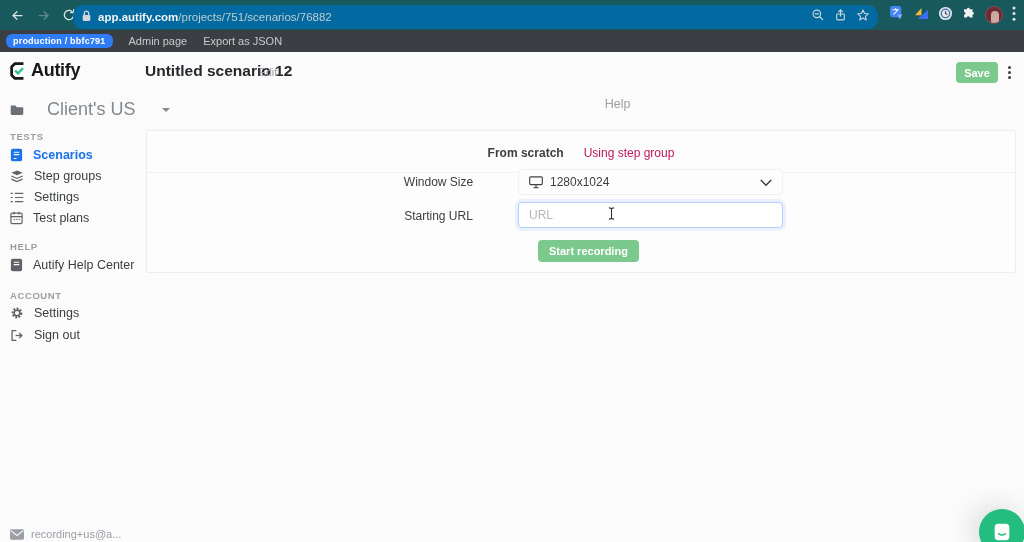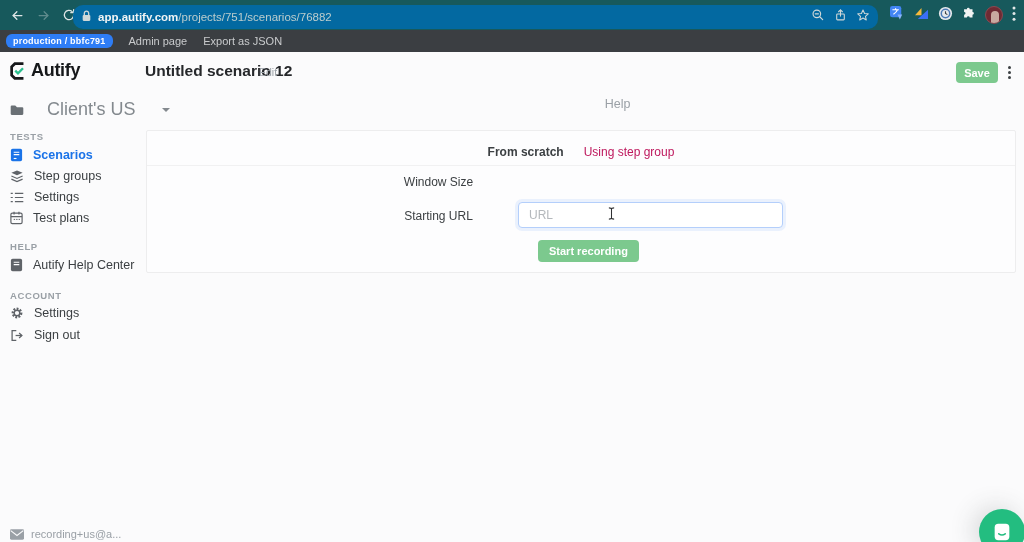--- a/index.html
+++ b/index.html
@@ -41,21 +41,21 @@
   .kebab { position:absolute; left:1002px; top:62px; width:14px; height:21px; display:flex; flex-direction:column; align-items:center; justify-content:center; gap:2px; cursor:pointer; }
   .kebab i { width:3px; height:3px; border-radius:50%; background:#3c4043; }
 
   
   .page-tabs { position:absolute; left:146px; top:97px; width:870px; display:flex; justify-content:center; gap:24px; font-size:12.5px; }
   .ptab { color:#9aa0a6; cursor:pointer; }
   .ptab.active { color:#26282b;margin-top:44px; }
 
   
   .card { position:absolute; left:146px; top:130px; width:870px; height:143px; background:#fdfdfe; border:1px solid #ededee; border-radius:2px; }
-  .mode-tabs { position:absolute; left:0; top:8px; width:100%; height:27px; display:flex; align-items:center; justify-content:center; gap:20px; font-size:12px; border-bottom:1px solid #f1f1f2; }
+  .mode-tabs { position:absolute; left:0; top:15px; width:100%; height:27px; display:flex; justify-content:center; gap:20px; font-size:12px; border-bottom:1px solid #f1f1f2; }
   .mtab { color:#be185d; cursor:pointer; }
   .mtab.active { color:#3c4043; font-weight:bold; }
 
   .form-label { position:absolute; left:372px; width:133px; text-align:center; font-size:12px; color:#3c4043; }
   .ws-select { position:absolute; left:518px; top:169px; width:265px; height:26px; background:#fdfdfe; border:1px solid #f0f1f2; border-radius:4px; display:flex; align-items:center; padding:0 10px; cursor:pointer; }
   .ws-value { font-size:12px; color:#3c4043; margin-left:7px; }
   .ws-chevron { margin-left:auto; }
   .url-input { position:absolute; left:518px; top:202px; width:265px; height:26px; background:#fff; border:1.5px solid #b4cffb; border-radius:4px; box-shadow:0 0 0 3px rgba(66,133,244,.10); font-size:12px; color:#be185d; padding:0 10px; outline:none; font-family:"Liberation Sans", sans-serif; }
   .url-input::placeholder { color:#b4b8bc; }
   .ibeam { position:absolute; left:607px; top:206px; pointer-events:none; }
@@ -262,20 +262,32 @@
   </div>
 
   <div class="card">
     <div class="mode-tabs">
       <span class="mtab active">From scratch</span>
       <span class="mtab">Using step group</span>
     </div>
   </div>
 
   <div class="form-label" style="top:175px">Window Size</div>
+  <div class="ws-select">
+    <svg width="14" height="13" viewBox="0 0 20 18">
+        <rect x="1" y="1" width="18" height="11" rx="1.5" fill="none" stroke="#3c4043" stroke-width="1.6"></rect>
+        <path d="M6.5 16.5h7M10 12.5v4" stroke="#3c4043" stroke-width="1.6"></path>
+      </svg>
+    <span class="ws-value">1280x1024</span>
+    <span class="ws-chevron">
+      <svg width="12" height="8" viewBox="0 0 16 10">
+          <path d="M1 1l7 7 7-7" fill="none" stroke="#3c4043" stroke-width="2"></path>
+        </svg>
+    </span>
+  </div>
 
   <div class="form-label" style="top:209px">Starting URL</div>
   <input class="url-input" type="text" placeholder="URL" style="">
   <span class="ibeam">
     <svg width="9" height="15" viewBox="0 0 12 20">
         <path d="M6 3v14M2.5 2.5c2 0 3.5.6 3.5 1.8C6 3.1 7.5 2.5 9.5 2.5M2.5 17.5c2 0 3.5-.6 3.5-1.8 0 1.2 1.5 1.8 3.5 1.8" fill="none" stroke="#2f3133" stroke-width="1.4"></path>
       </svg>
   </span>
 
   <button class="rec-btn">Start recording</button>

